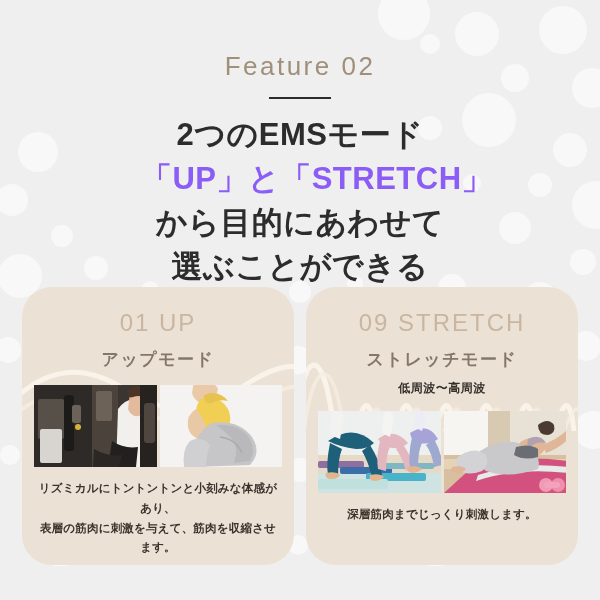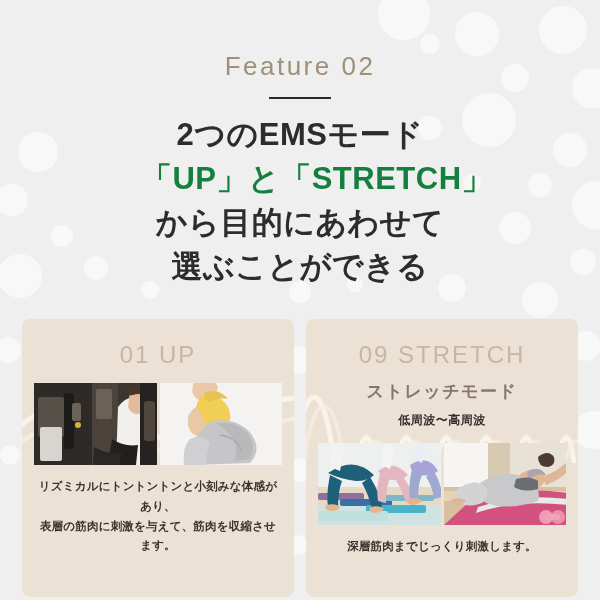--- a/index.html
+++ b/index.html
@@ -58,44 +58,43 @@
   .headline {
     margin: 0;
     padding-top: 14px;
     font-size: 31px;
     line-height: 1.42;
     font-weight: 700;
     color: #2c2c2c;
     letter-spacing: 0.5px;
   }
   .headline .accent {
-    color: #15803d;
+    color: #8b5cf6;
     margin-left: 34px;
   }
 
   
   .cards {
     position: absolute;
     top: 287px;
     left: 0;
     width: 600px;
     height: 280px;
     display: flex;
     justify-content: center;
     gap: 12px;
     z-index: 3;
   }
   .card {
     position: relative;
     width: 272px;
     height: 278px;
     background: #ece1d5;
-    border-radius: 8px;
+    border-radius: 30px;
     overflow: hidden;
-    margin-top: 32px;
   }
   .wave-layer {
     position: absolute;
     left: 0;
     top: 52px;
     width: 272px;
     height: 92px;
     pointer-events: none;
   }
   .card-body {
@@ -222,20 +221,21 @@
   <div class="cards">
 
     <div class="card">
       <svg class="wave-layer" viewBox="0 0 272 92" preserveAspectRatio="none" aria-hidden="true">
         <path d="M-10 62 C 28 26, 64 26, 102 50 S 176 78, 214 52 S 272 22, 292 34" fill="none" stroke="#faf3ea" stroke-width="5" stroke-linecap="round"></path>
         <path d="M-10 78 C 30 44, 70 44, 108 66 S 180 92, 220 70 S 276 42, 294 52" fill="none" stroke="#f6ede1" stroke-width="4" stroke-linecap="round" opacity="0.85"></path>
       </svg>
 
       <div class="card-body">
         <p class="card-index">01 UP</p>
+        <p class="card-mode">アップモード</p>
       </div>
 
       <div class="photos">
         <div class="photo">
           <svg viewBox="0 0 124 82" width="124" height="82" preserveAspectRatio="xMidYMid slice">
             <rect width="124" height="82" fill="#3b3531"></rect>
             <rect x="0" y="0" width="58" height="82" fill="#2e2a28"></rect>
             <rect x="4" y="14" width="26" height="40" rx="2" fill="#565049"></rect>
             <rect x="6" y="44" width="22" height="34" rx="2" fill="#d8d4cf"></rect>
             <rect x="30" y="10" width="10" height="56" rx="3" fill="#1d1b1a"></rect>

